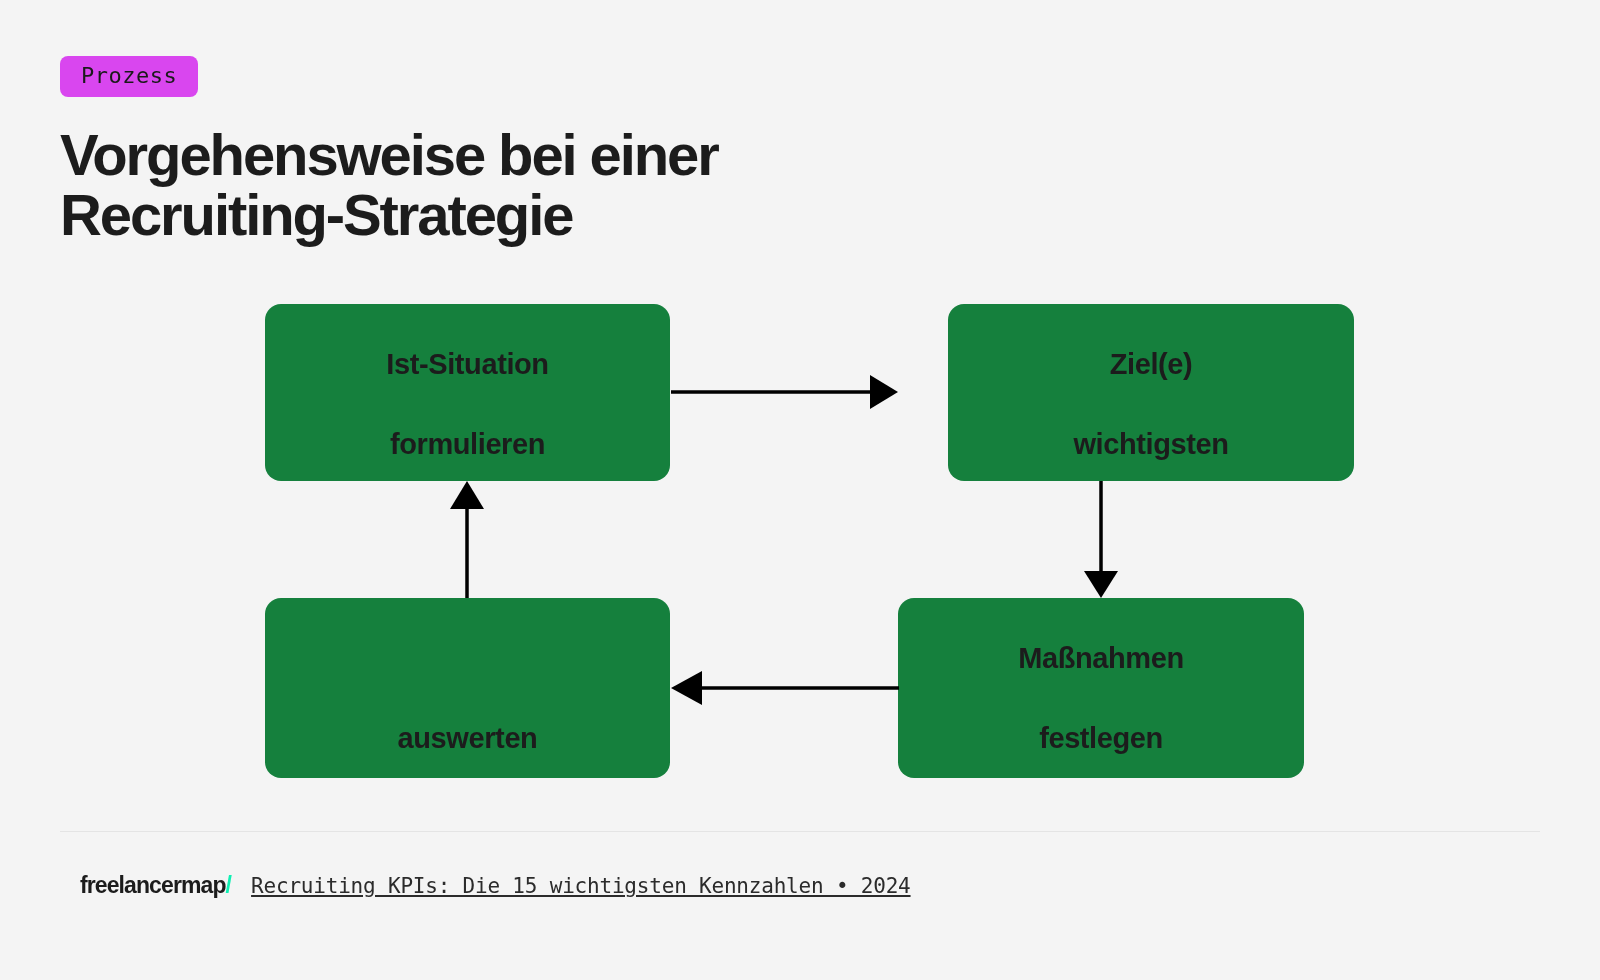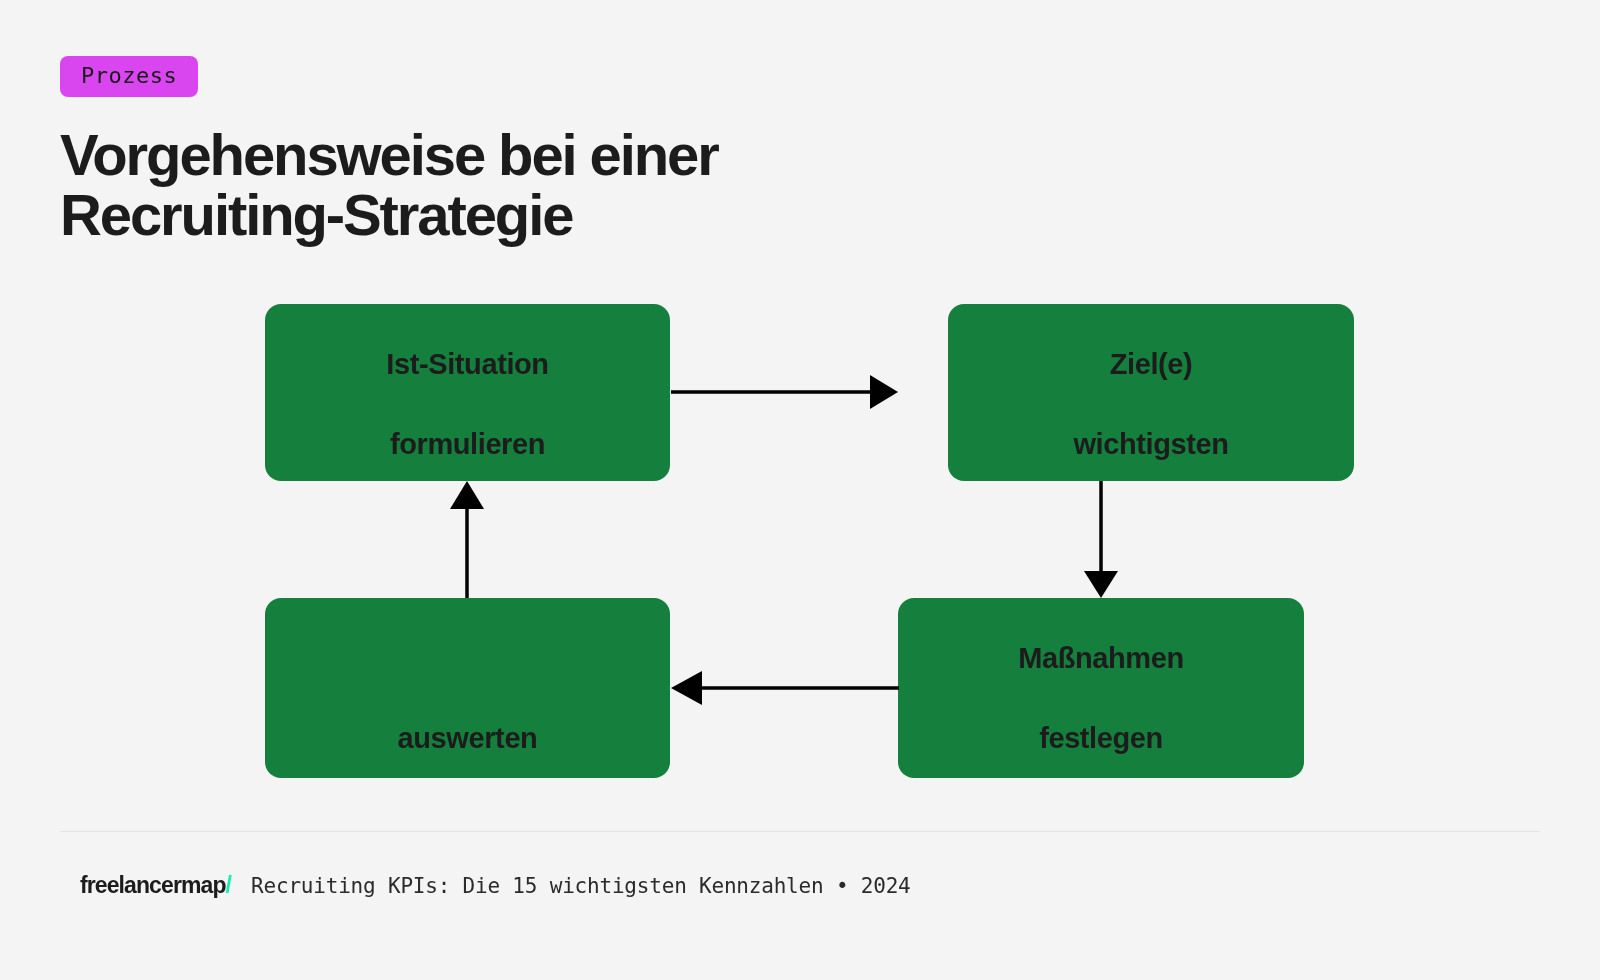--- a/index.html
+++ b/index.html
@@ -118,20 +118,21 @@
     color: #0FF0B3;
     font-weight: bold;
   }
   .footer-text {
     font-family: "DejaVu Sans Mono", "Liberation Mono", monospace;
     font-size: 21px;
     letter-spacing: -0.2px;
     color: #2B2B2B;
     margin-left: 20px;
     white-space: nowrap;
+    text-decoration: underline;
   }
 </style>
 </head>
 <body>
 
 <div class="header">
   <div class="badge">Prozess</div>
   <h1 class="page-title">
     <span class="line">Vorgehensweise bei einer</span>
     <span class="line">Recruiting-Strategie</span>

